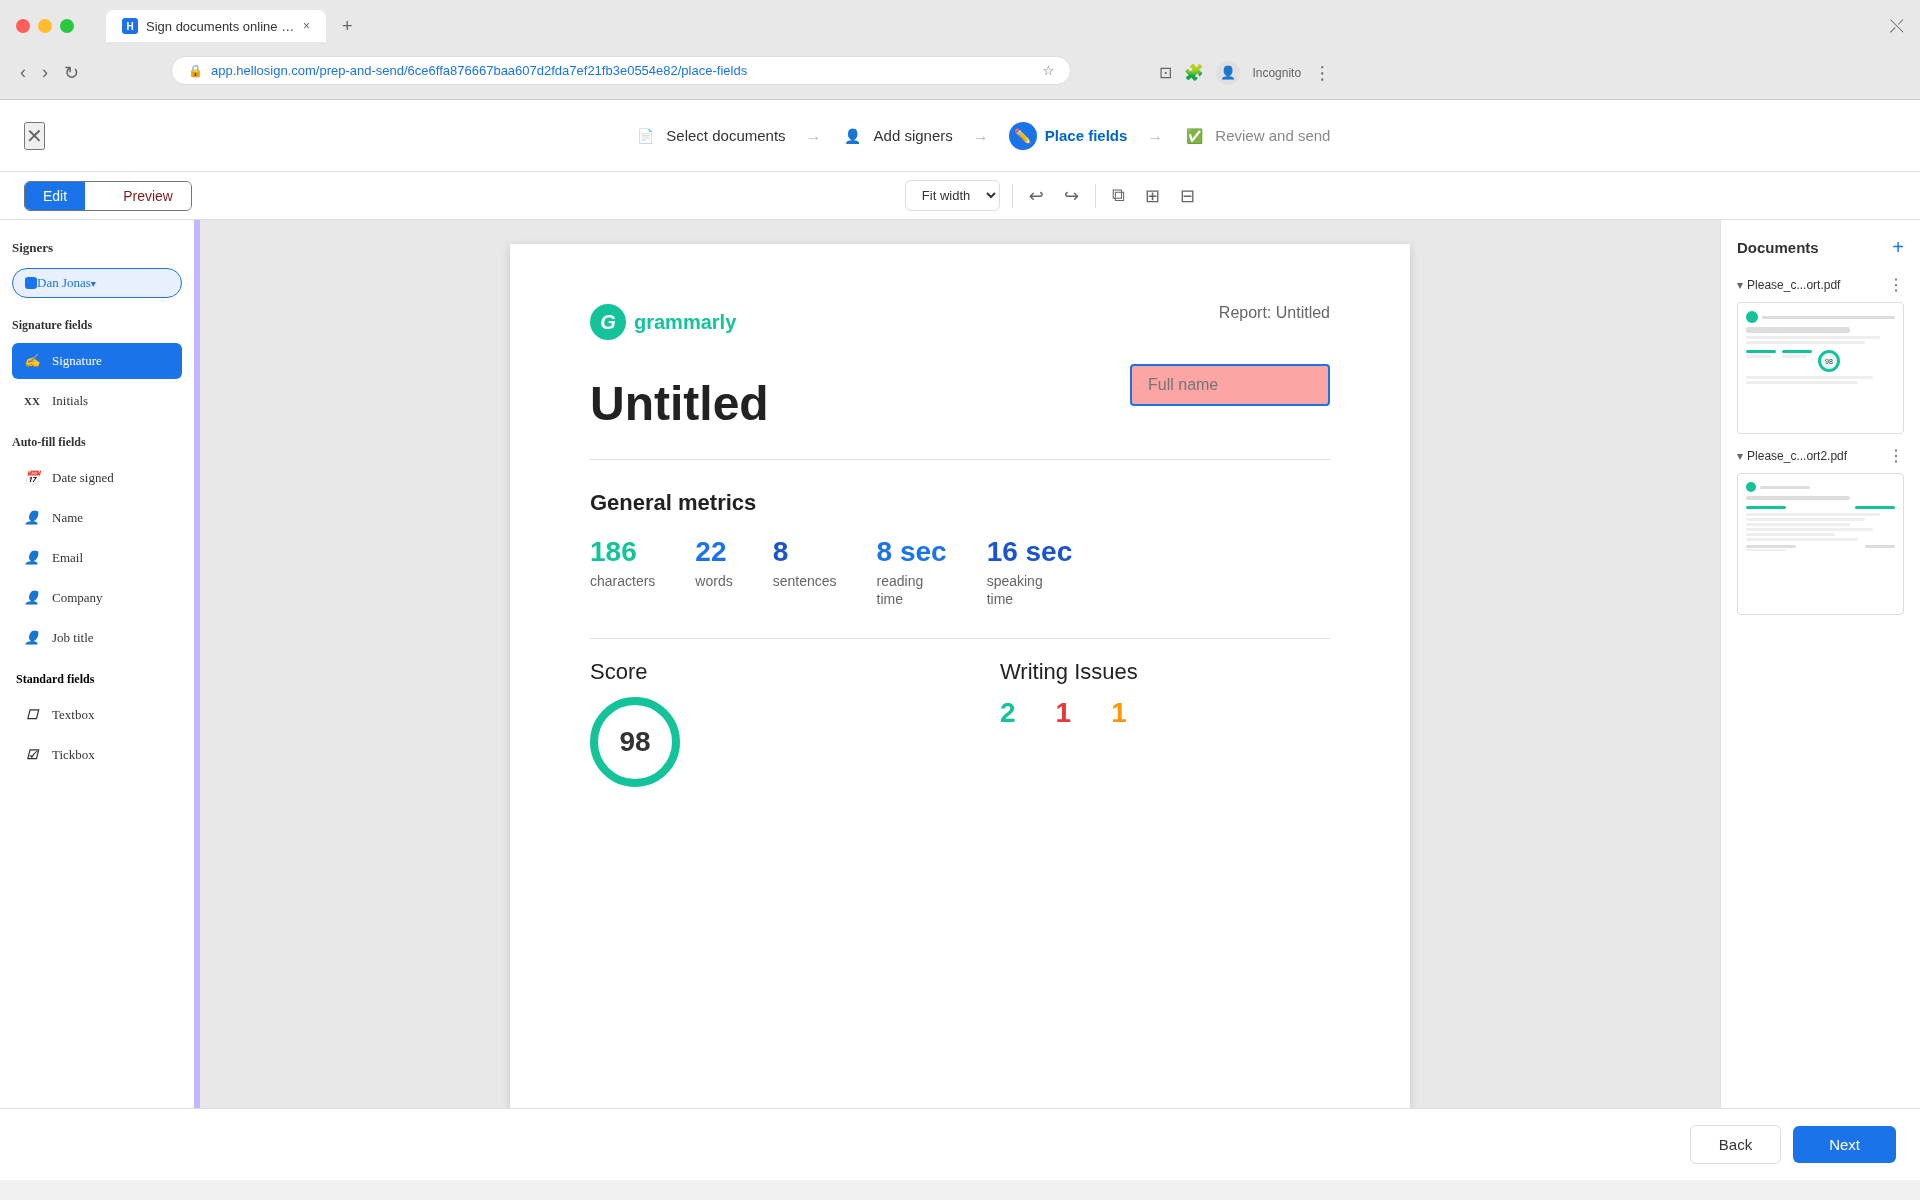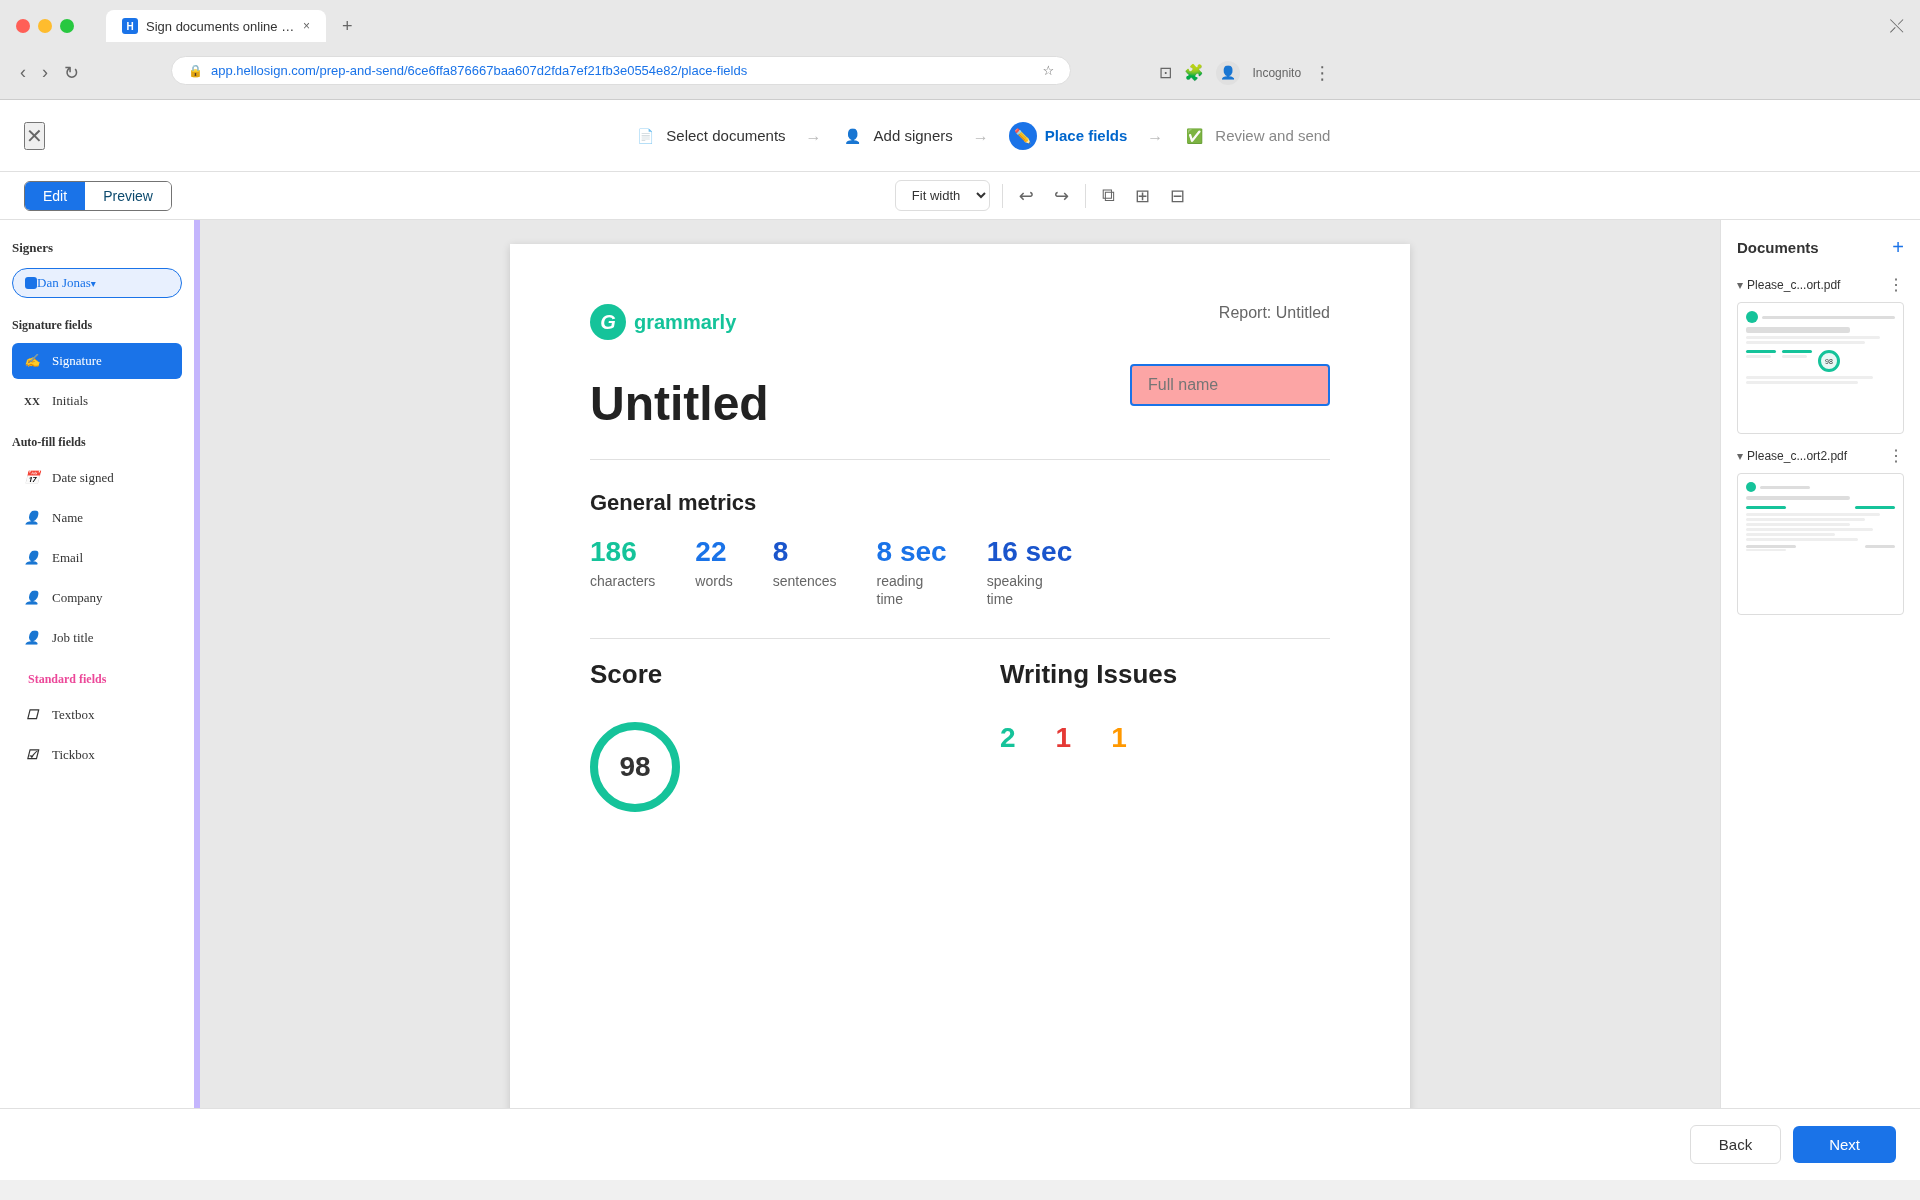--- a/index.html
+++ b/index.html
@@ -31,21 +31,21 @@
     .step.active { color: #0066cc; font-weight: 600; }
     .step.completed { color: #333; }
     .step-icon { width: 24px; height: 24px; display: flex; align-items: center; justify-content: center; font-size: 14px; }
     .step-arrow { color: #bbb; margin: 0 4px; font-size: 16px; }
 
     
     .toolbar { display: flex; align-items: center; padding: 8px 24px; border-bottom: 1px solid #e0e0e0; background: white; gap: 16px; }
     .edit-preview { display: flex; border: 1px solid #737373; border-radius: 6px; overflow: hidden; }
     .edit-btn, .preview-btn { padding: 6px 18px; font-size: 14px; border: none; cursor: pointer; font-weight: 500; }
     .edit-btn { background: #1a73e8; color: white; }
-    .preview-btn { background: white; color: #0c4a6e; }
+    .preview-btn { background: white; color: #7f1d1d; margin-left: 20px; }
     .toolbar-center { display: flex; align-items: center; gap: 12px; margin: 0 auto; }
     .fit-width-select { border: 1px solid #ddd; border-radius: 6px; padding: 6px 12px; font-size: 13px; color: #333; background: white; cursor: pointer; }
     .toolbar-divider { width: 1px; height: 24px; background: #ddd; }
     .toolbar-icon-btn { background: none; border: none; cursor: pointer; color: #666; font-size: 18px; padding: 4px; }
 
     
     .main-area { display: flex; flex: 1; overflow: hidden; }
 
     
     .left-sidebar { width: 200px; background: white; border-right: 6px solid #c4b5fd; padding: 20px 12px; overflow-y: auto; flex-shrink: 0; font-family: Liberation Serif, serif; }
@@ -54,21 +54,21 @@
     .signer-chip { display: flex; align-items: center; background: #e8f0fe; border: 1px solid #1a73e8; border-radius: 20px; padding: 6px 12px; font-size: 13px; color: #1a73e8; cursor: pointer; }
     .signer-dot { width: 12px; height: 12px; background: #1a73e8; border-radius: 3px; }
     .signer-arrow { font-size: 10px; }
 
     .sig-fields-title { font-size: 12px; font-weight: 600; color: #333; margin-bottom: 10px; }
     .field-item { display: flex; align-items: center; gap: 10px; padding: 8px 10px; border-radius: 6px; cursor: pointer; font-size: 13px; color: #333; margin-bottom: 4px; }
     .field-item.active { background: #1a73e8; color: white; }
     .field-icon { width: 20px; height: 20px; display: flex; align-items: center; justify-content: center; font-size: 13px; font-style: italic; font-weight: bold; }
 
     .autofill-title { font-size: 12px; font-weight: 600; color: #333; margin: 16px 0 10px; }
-    .standard-title { font-size: 12px; font-weight: 600; color: #ec4899; margin: 16px 16px 10px; }
+    .standard-title { font-size: 12px; font-weight: 600; color: #000000; margin: 16px 4px 10px; }
 
     
     .doc-area { flex: 1; background: #e8e8e8; overflow-y: auto; padding: 24px; display: flex; justify-content: center; }
     .document-page { background: white; width: 900px; min-height: 960px; padding: 60px 80px; box-shadow: 0 2px 8px rgba(0,0,0,0.15); position: relative; }
     .grammarly-g { width: 36px; height: 36px; background: #15c39a; border-radius: 50%; display: flex; align-items: center; justify-content: center; color: white; font-weight: bold; font-size: 20px; }
     .grammarly-logo { display: flex; align-items: center; gap: 8px; }
     .logo-text { font-size: 20px; font-weight: 600; color: #15c39a; }
     .report-title { font-size: 16px; color: #666; margin-left: auto; }
     .doc-header-row { display: flex; align-items: flex-start; justify-content: space-between; margin-bottom: 8px; }
 
@@ -86,21 +86,21 @@
     .metrics-row { display: flex; gap: 40px; align-items: flex-start; }
     .metric-item { display: flex; flex-direction: column; align-items: flex-start; }
     .metric-value { font-size: 28px; font-weight: 700; color: #1a73e8; margin-bottom: 4px; }
     .metric-label { font-size: 14px; color: #666; line-height: 1.3; }
     .metric-value.teal { color: #15c39a; }
     .metric-value.blue { color: #1a73e8; }
     .metric-value.dark-blue { color: #1a55cc; }
 
     .score-section { display: flex; gap: 80px; margin: 20px 0; }
     .score-col, .writing-issues-col { flex: 1; }
-    .score-col-title, .writing-col-title { font-size: 26px; font-weight: 700; color: #222; margin-bottom: 32px; }
+    .score-col-title, .writing-col-title { font-size: 22px; font-weight: 400; color: #222; margin-bottom: 12px; }
     .score-circle { width: 90px; height: 90px; border-radius: 50%; border: 8px solid #15c39a; display: flex; align-items: center; justify-content: center; font-size: 28px; font-weight: 700; color: #333; }
     .issues-row { display: flex; gap: 40px; margin-top: 8px; }
     .issue-value { font-size: 28px; font-weight: 700; }
     .issue-green { color: #15c39a; }
     .issue-red { color: #e53935; }
     .issue-orange { color: #ff9800; }
 
     
     .right-sidebar { width: 200px; background: white; border-left: 1px solid #e0e0e0; padding: 16px; flex-shrink: 0; }
     .docs-header { display: flex; align-items: center; justify-content: space-between; margin-bottom: 16px; }

